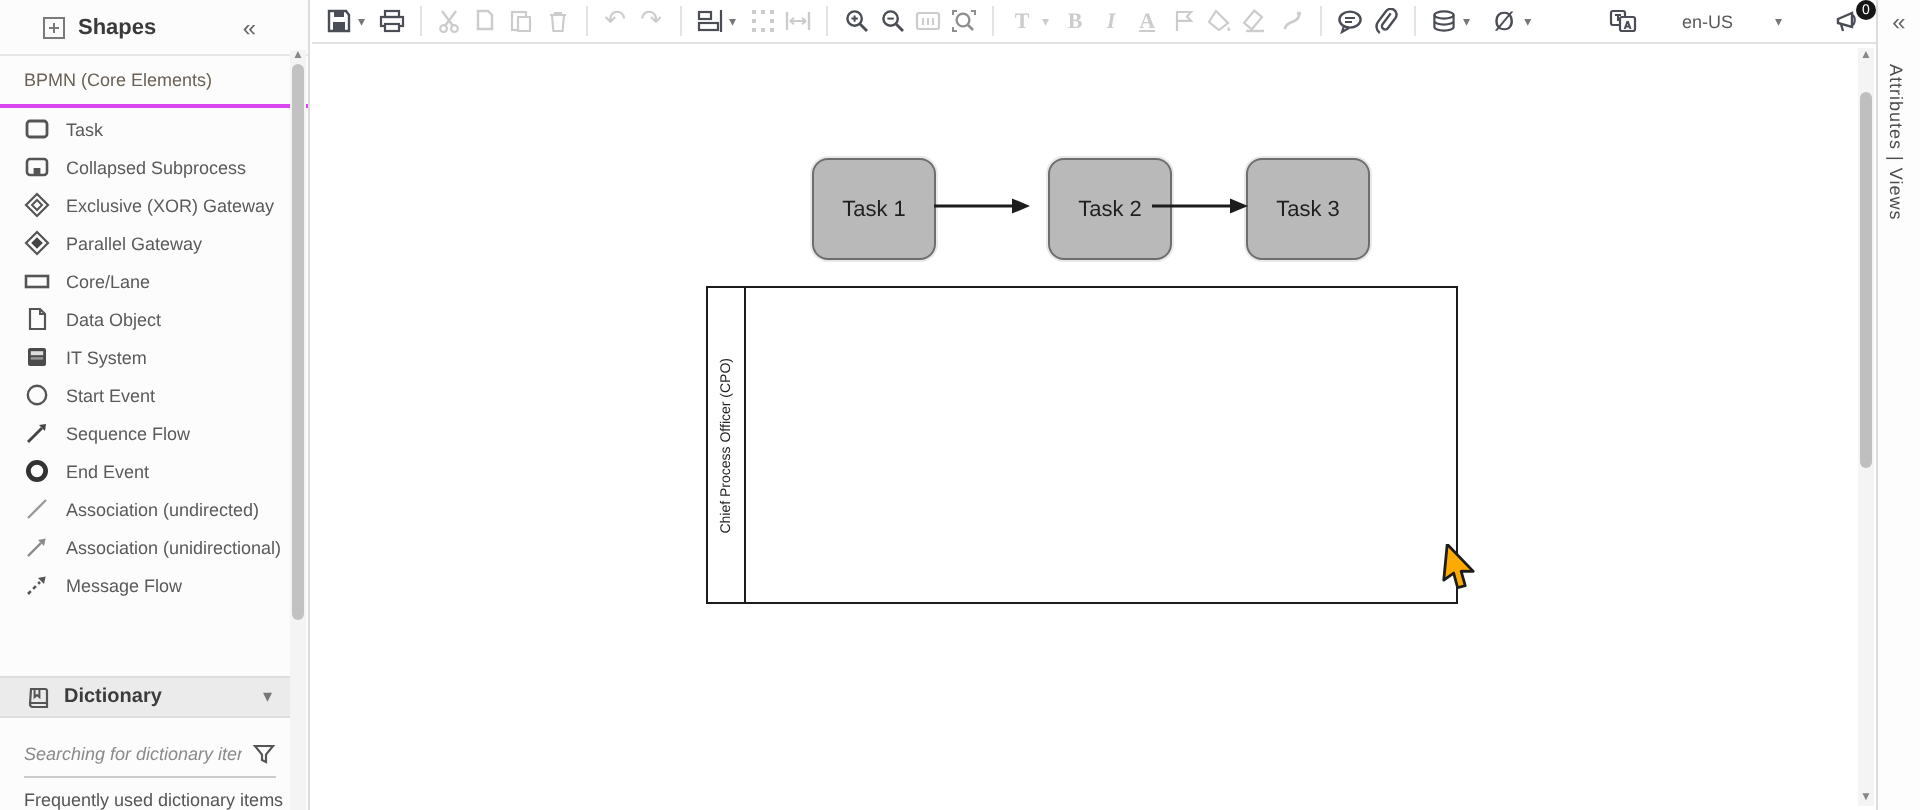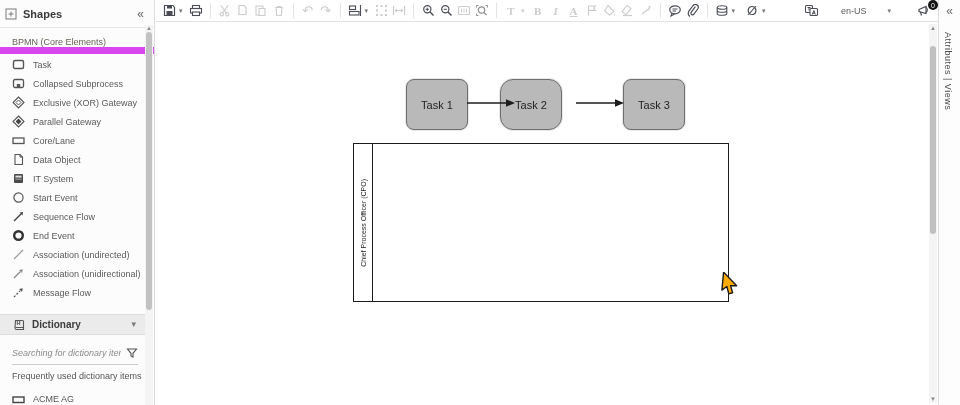--- a/index.html
+++ b/index.html
@@ -2,33 +2,33 @@
 <html><head>
 <meta charset="utf-8">
 <style>
   * { margin:0; padding:0; box-sizing:border-box; }
   html,body { width:960px; height:405px; overflow:hidden; }
   body { font-family:"Liberation Sans", sans-serif; background:#fff; color:#444; position:relative; }
   .app { position:absolute; inset:0; width:960px; height:405px; background:#fff; }
 
   
   .sidebar { position:absolute; left:0; top:0; width:155px; height:405px; background:#fcfcfc; border-right:1px solid #ddd; }
-  .sb-head { height:28px; display:flex; align-items:center; padding:0 4px; gap:6px; border-bottom:1px solid #e6e6e6; }
+  .sb-head { height:28px; display:flex; align-items:center; padding:0 20px; gap:6px; border-bottom:1px solid #e6e6e6; }
   .sb-title { font-size:11px; font-weight:bold; color:#3a3a3a; flex:1; }
   .sb-collapse { color:#666; font-size:12px; cursor:pointer; margin-right:6px; }
-  .sb-cat { height:26px; display:flex; align-items:flex-end; padding:0 4px 0 12px; border-bottom:7px solid #d946ef; }
+  .sb-cat { height:26px; display:flex; align-items:center; padding:0 4px 0 12px; border-bottom:2px solid #d946ef; }
   .sb-cat-label { flex:1; font-size:9px; color:#6b6257; }
   .caret { color:#777; font-size:9px; line-height:1; }
   .shape-list { position:absolute; top:55px; left:0; width:146px; }
   .shape-item { height:19px; display:flex; align-items:center; gap:8px; padding-left:12px; cursor:pointer; }
   .shape-item .lbl { font-size:9px; color:#5a5a5a; white-space:nowrap; }
   .ic { width:13px; height:13px; display:flex; align-items:center; justify-content:center; flex:none; }
 
   .dict { position:absolute; top:314px; left:0; width:146px; }
-  .dict-head { height:21px; background:#ebebeb; display:flex; align-items:center; gap:7px; padding:0 10px 0 12px; border-top:1px solid #ddd; border-bottom:1px solid #ddd; }
+  .dict-head { height:21px; background:#ebebeb; display:flex; align-items:center; gap:7px; padding:0 10px 0 12px; border-top:1px solid #ddd; border-bottom:1px solid #ddd;margin-top:24px; }
   .dict-title { flex:1; font-size:10px; font-weight:bold; color:#3c3c3c; }
   .dict-search { height:24px; margin:6px 8px 0 12px; display:flex; align-items:center; gap:4px; border-bottom:1px solid #ccc; }
   .dict-search .ph { flex:1; font-size:9px; font-style:italic; color:#8a8a8a; white-space:nowrap; overflow:hidden; }
   .dict-freq { font-size:9px; color:#555; padding:6px 0 0 12px; }
   .dict-item { height:18px; display:flex; align-items:center; gap:8px; padding-left:12px; margin-top:9px; cursor:pointer; }
   .dict-item .lbl { font-size:9px; color:#555; }
 
   
   .sb-scroll { position:absolute; right:1px; top:25px; width:8px; height:380px; background:#f4f4f4; }
   .sb-thumb { position:absolute; left:1px; top:7px; width:6px; height:278px; background:#c2c2c2; border-radius:3px; }
@@ -423,21 +423,21 @@
   <div class="canvas">
     <div class="pool">
       <div class="lane-band">
         <span class="lane-label">Chief Process Officer (CPO)</span>
       </div>
     </div>
 
     <div class="task" style="left:250px;">
       <span class="t-lbl">Task 1</span>
     </div>
-    <div class="task" style="left:344px;border-radius:13px;">
+    <div class="task" style="left:368px;">
       <span class="t-lbl">Task 2</span>
     </div>
     <div class="task" style="left:467px;">
       <span class="t-lbl">Task 3</span>
     </div>
 
     <svg class="flow" style="left:311px;" width="48" height="10" viewBox="0 0 48 10">
         <path d="M0 5h39" stroke="#1c1c1c" stroke-width="1.6"></path>
         <path d="M39 1.2 48 5l-9 3.8Z" fill="#1c1c1c"></path>
       </svg>

